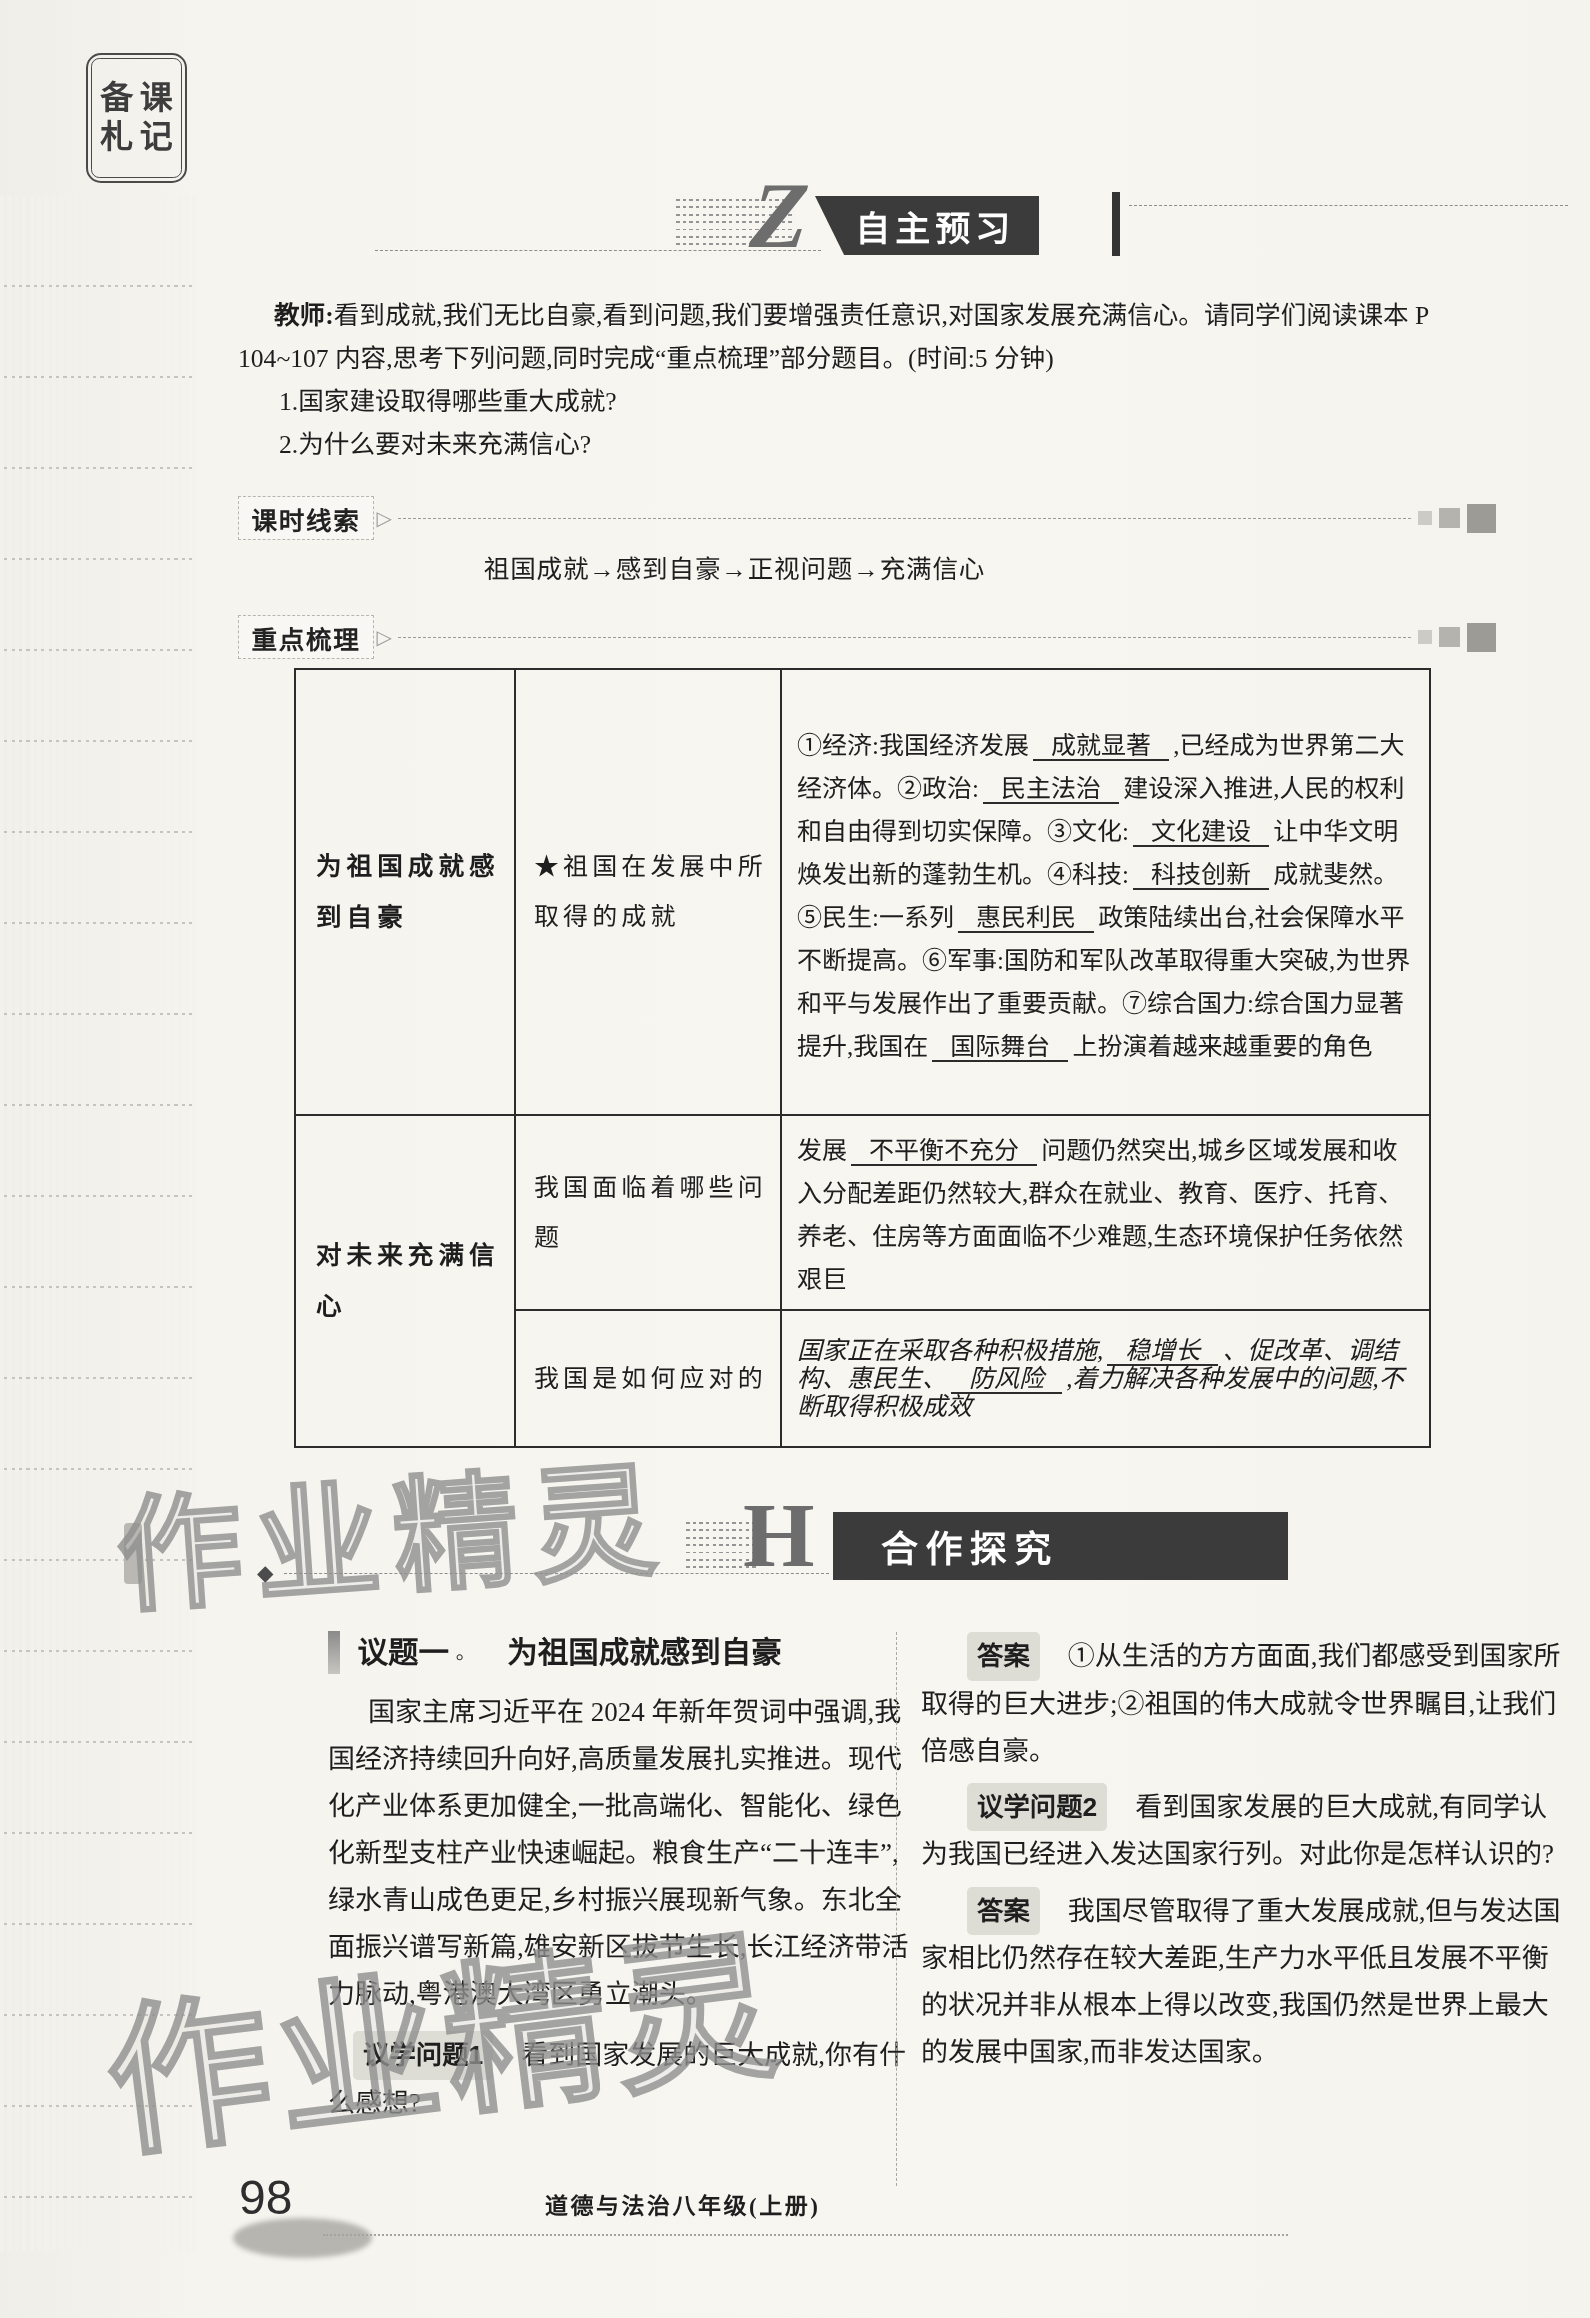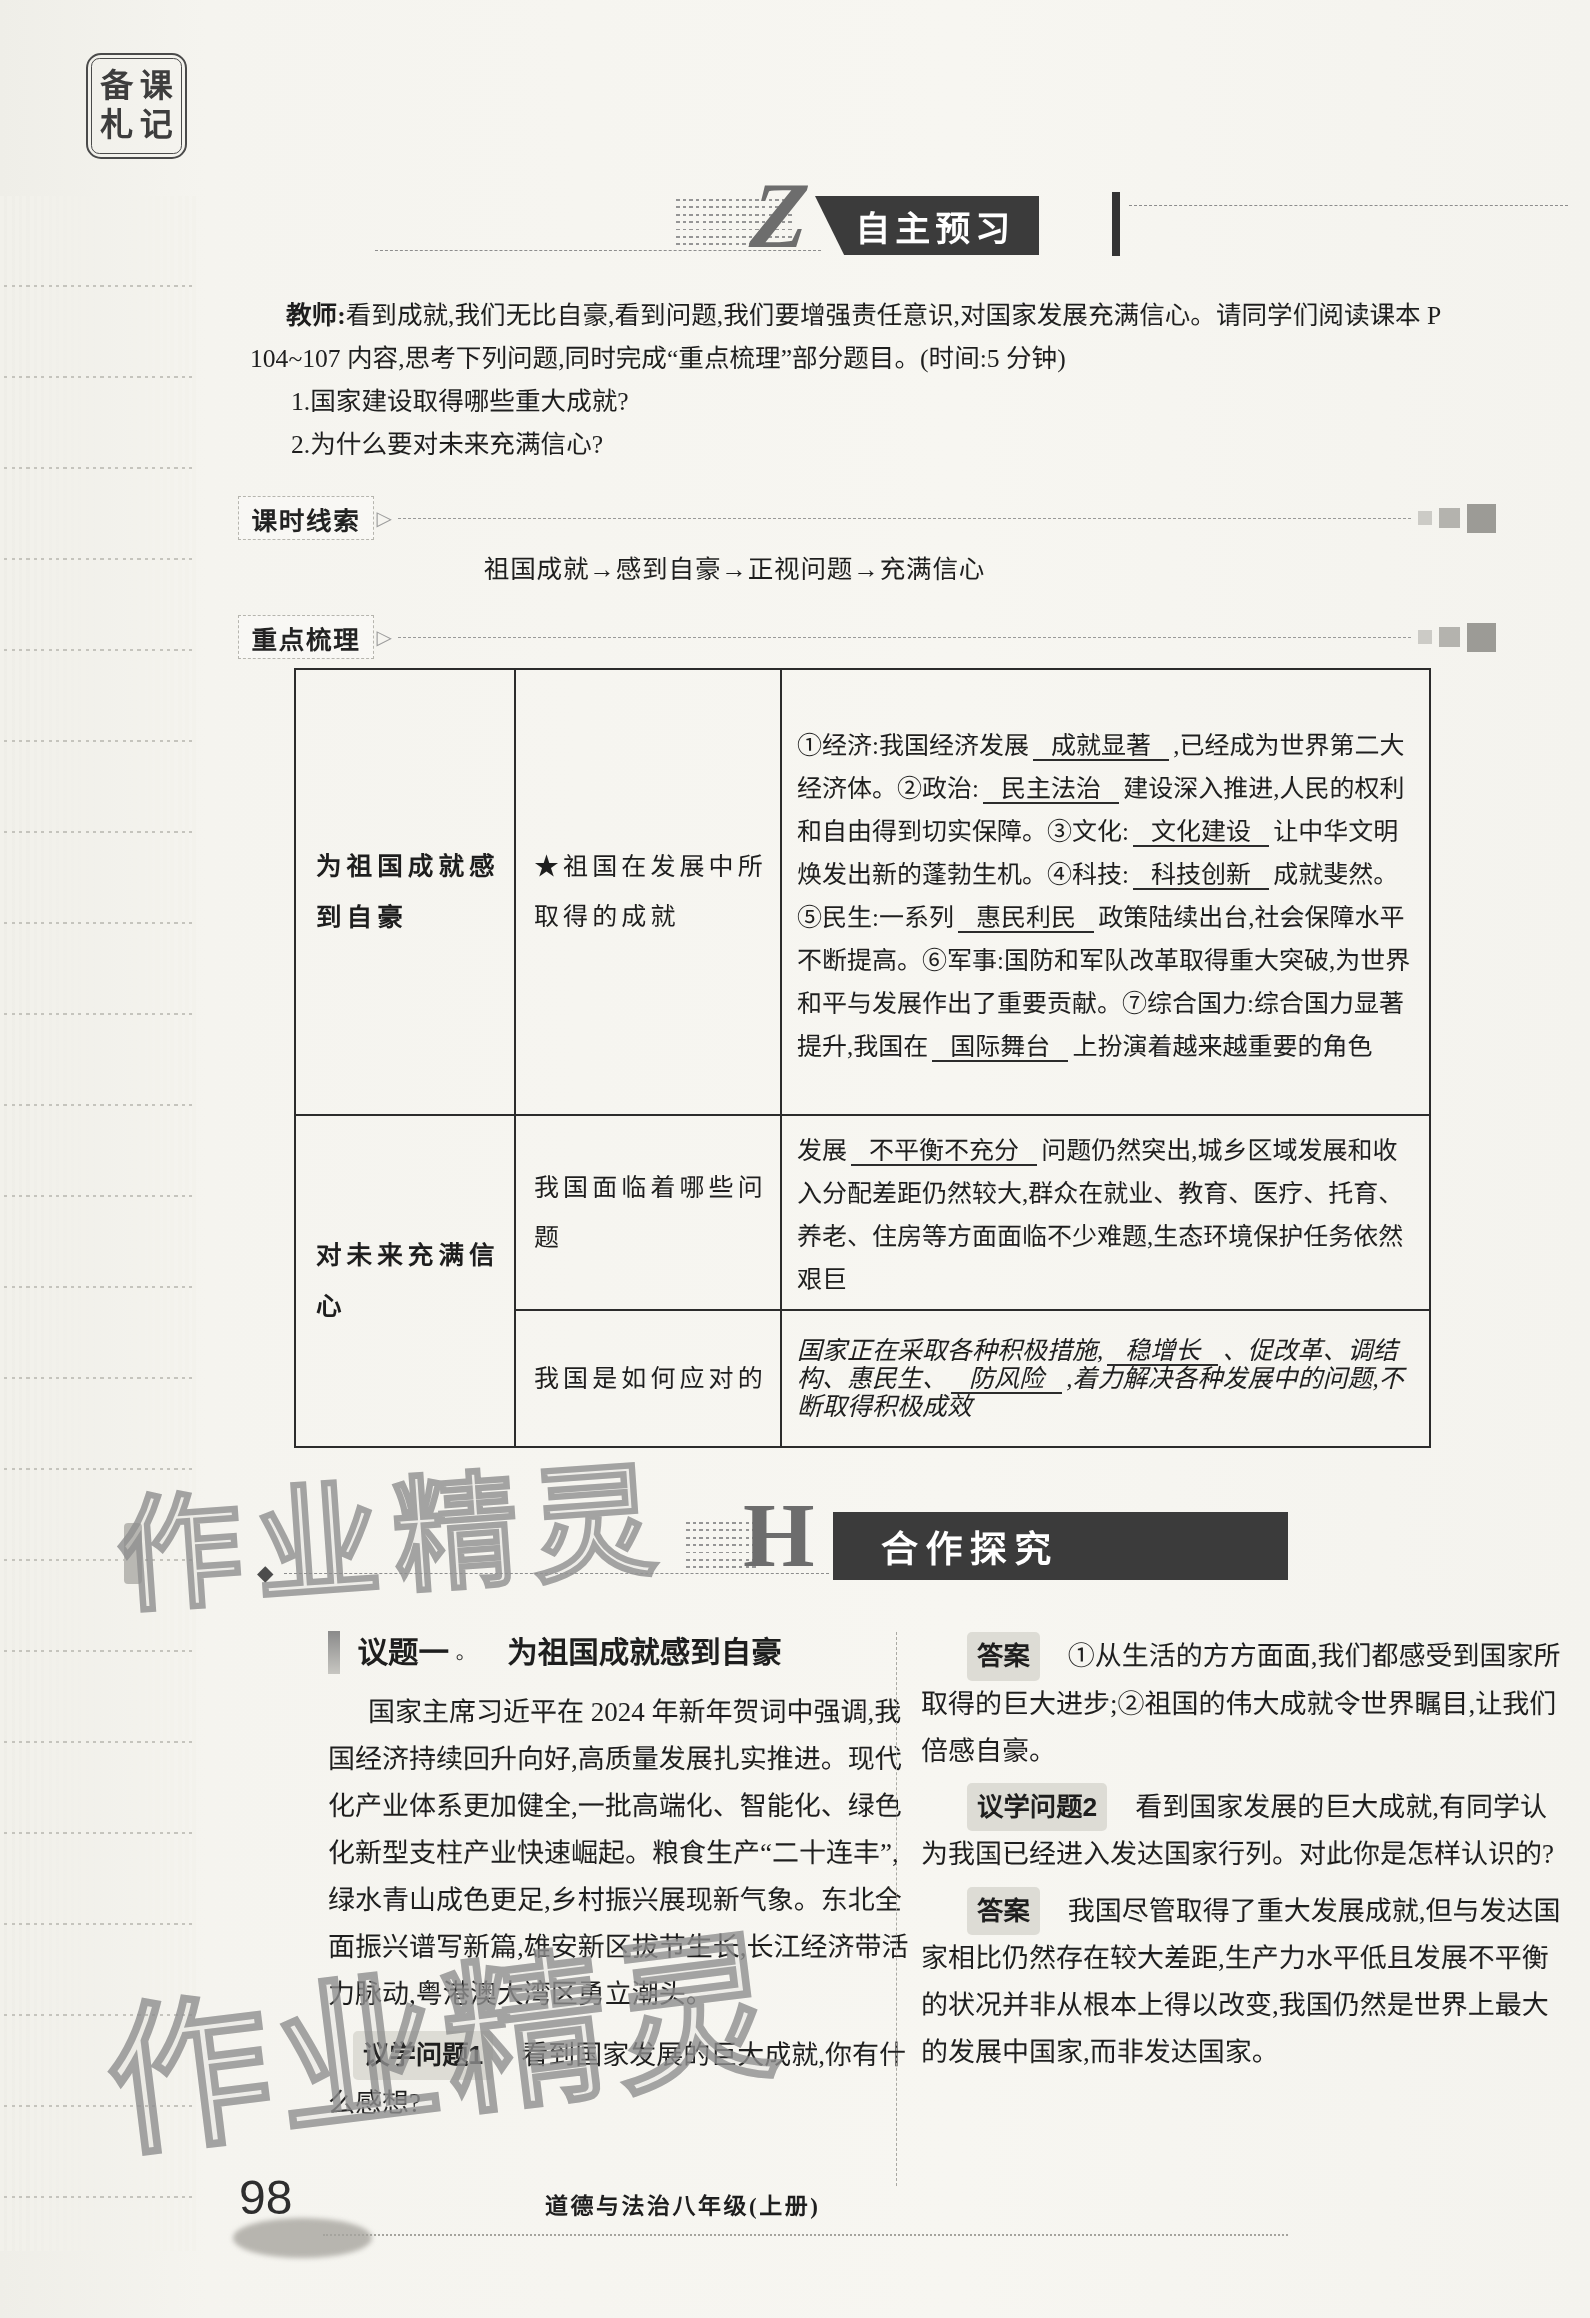--- a/index.html
+++ b/index.html
@@ -7,21 +7,21 @@
         background:linear-gradient(90deg,#efeee8 0,#f5f4ef 206px,#f7f6f1 60%,#f4f3ee 100%);
         font-family:"Liberation Serif","DejaVu Serif",serif;color:#1e1e1e;}
 
   
   .margin-lines{position:absolute;left:0;top:196px;width:196px;height:2055px;opacity:.95;
     background-image:
       repeating-linear-gradient(to right,#f3f2ec 0 4.1px,rgba(243,242,236,0) 4.1px 7.4px),
       repeating-linear-gradient(to bottom,rgba(0,0,0,0) 0 89px,#c3c2bb 89px 91px);}
 
   
-  .stamp{position:absolute;left:86px;top:53px;width:101px;height:106px;border:2.5px solid #4a4a4a;
+  .stamp{position:absolute;left:86px;top:53px;width:101px;height:130px;border:2.5px solid #4a4a4a;
          border-radius:15px;padding:3.3px;box-sizing:border-box;}
   .stamp-inner{width:100%;height:100%;border:1.7px solid #4a4a4a;border-radius:8.3px;display:flex;
          flex-direction:column;align-items:center;justify-content:center;box-sizing:border-box;}
   .stamp-line{font-size:33px;font-weight:bold;letter-spacing:6.6px;color:#3d3d3d;line-height:1.18;
          padding-left:6.6px;}
 
   
   .dash-h{position:absolute;height:0;border-top:1.7px dashed #8d8d8d;}
   .dash-stack{position:absolute;
     background-image:
@@ -40,21 +40,21 @@
   #stack1{left:673px;top:199px;width:122px;height:51px;}
 
   #marginMark{position:absolute;left:124px;top:1523px;width:18px;height:61px;background:#b9b8b3;border-radius:4.1px;}
   #diamond{position:absolute;left:257px;top:1560px;font-size:21.5px;color:#4c4c4c;z-index:1;}
   #dashL2{left:284px;top:1573px;width:545px;}
   #stack2{left:683px;top:1522px;width:74px;height:48px;}
   #hLetter{left:743px;top:1489px;font-size:92px;}
   #boxH{left:833px;top:1512px;width:455px;height:68px;font-size:37px;letter-spacing:7.4px;padding-left:48px;box-sizing:border-box;}
 
   
-  .intro{position:absolute;left:250px;top:294px;width:1201px;font-size:25.6px;line-height:43px;word-break:break-all;}
+  .intro{position:absolute;left:238px;top:294px;width:1201px;font-size:25.6px;line-height:43px;word-break:break-all;}
   .intro p{margin:0;}
   .intro .teacher{text-indent:36px;}
   .intro .q{padding-left:41px;}
 
   
   .sec{position:absolute;left:238px;width:1258px;height:48px;display:flex;align-items:center;}
   #sec1{top:494px;}
   #sec2{top:613px;}
   .sec-label{border:1.7px dashed #b6b5ae;padding:2.5px 12.4px;font-size:25.6px;font-weight:bold;color:#222;
       letter-spacing:1.7px;background:rgba(255,255,255,.3);}

